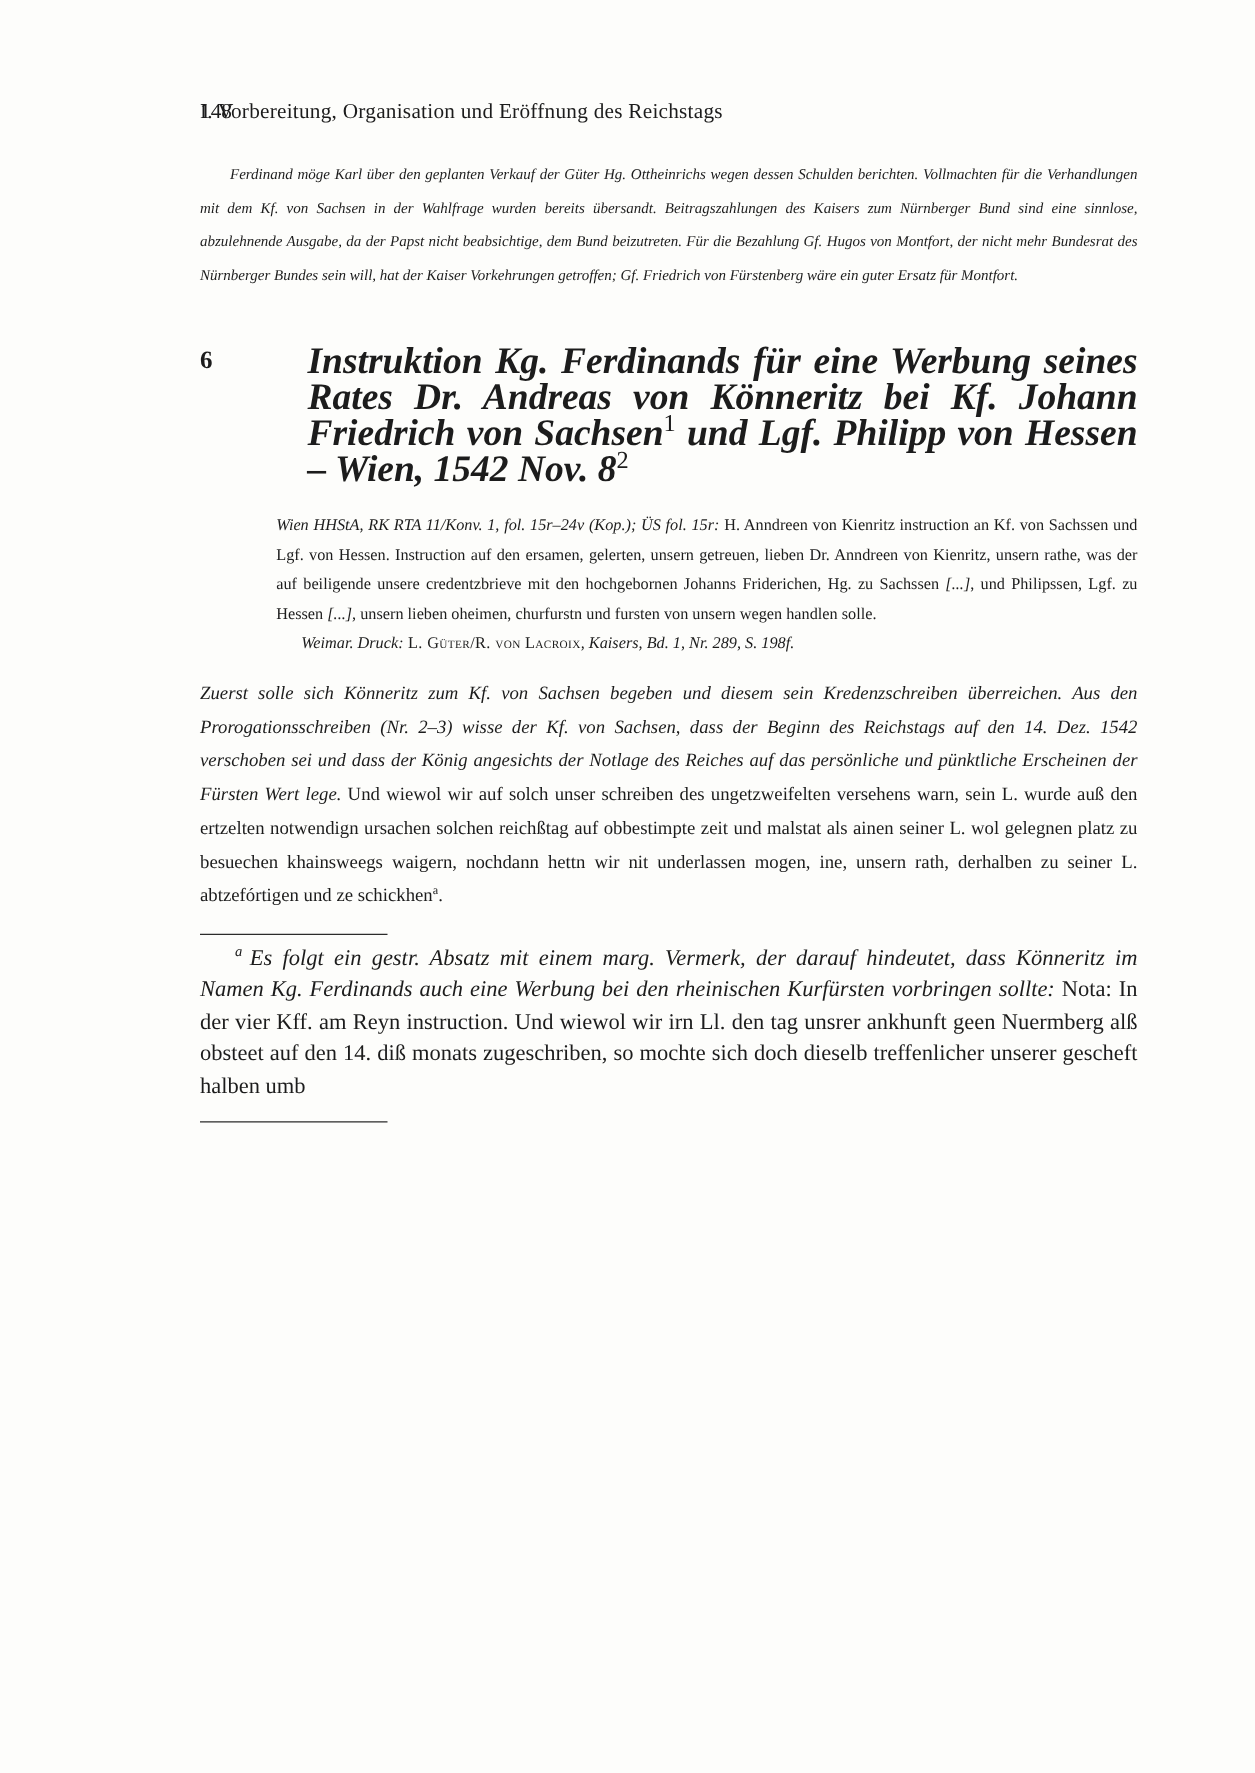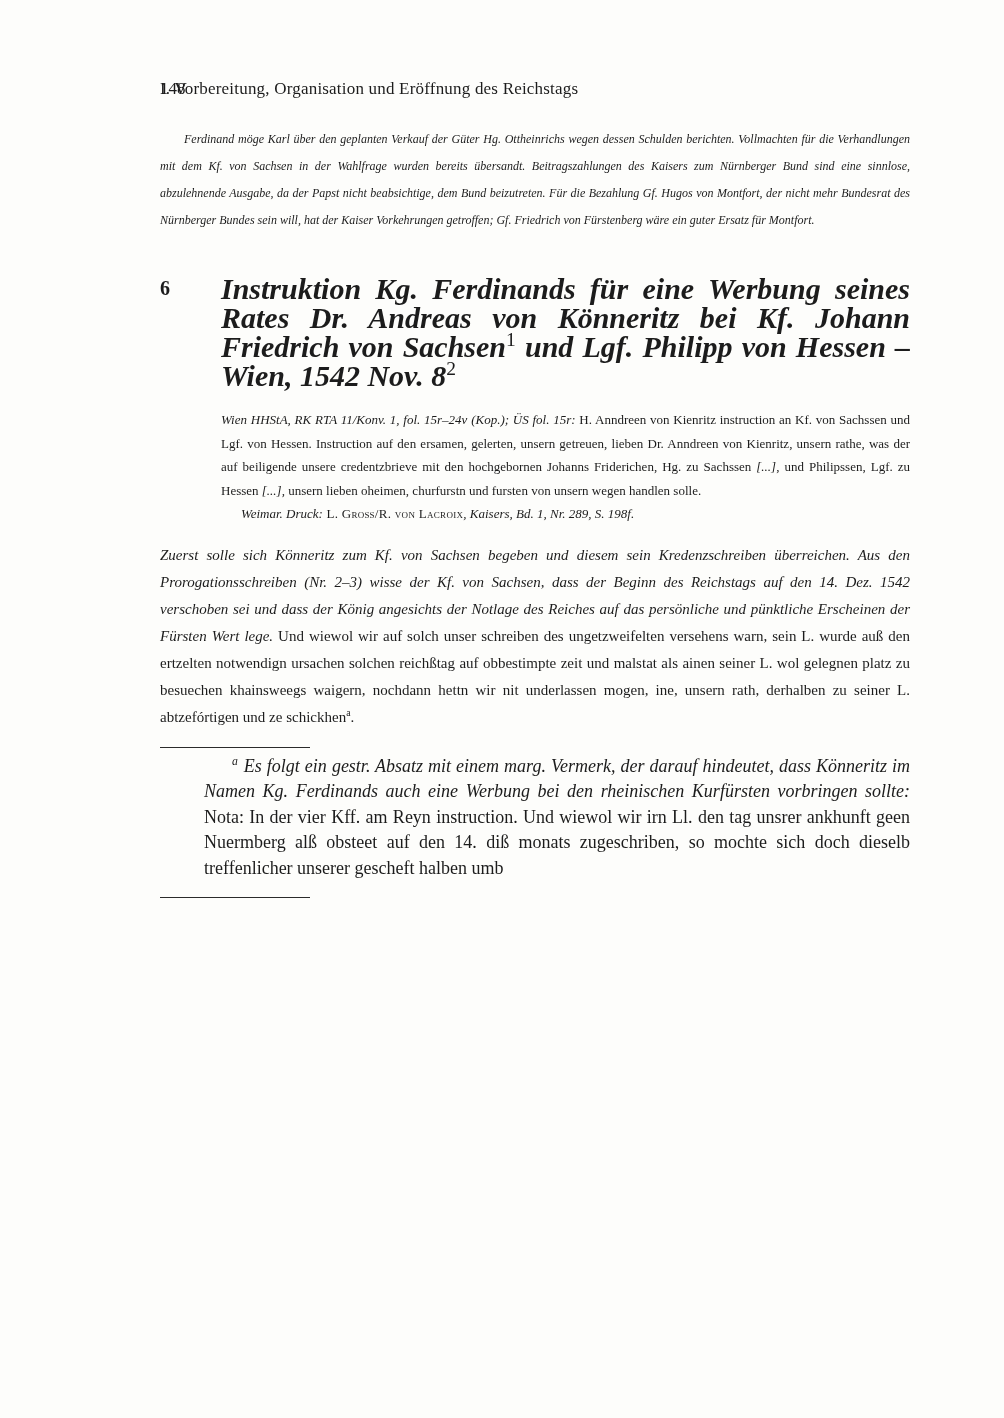--- a/index.html
+++ b/index.html
@@ -47,21 +47,21 @@
     
     .entry-head {
       position: relative;
       margin-top: 40px;
       font-size: 20px;
       line-height: 29px;
       font-weight: bold;
       font-style: italic;
     }
     .entry-num { position: absolute; left: 0; top: 0; font-style: normal; }
-    .entry-title { margin-left: 61px; text-align: justify; hyphens: auto; }
+    .entry-title { margin-left: 86px; text-align: justify; hyphens: auto; }
     .entry-title .fn-ref { font-weight: normal; font-style: normal; }
 
     
     .source-block {
       margin-left: 61px;
       margin-top: 18px;
       font-size: 13px;
       line-height: 23.5px;
       text-align: justify;
       hyphens: auto;
@@ -84,21 +84,20 @@
       border: 0;
       border-top: 1.6px solid #2b2b2b;
     }
     .footnote {
       margin-top: 6px;
       font-size: 18px;
       line-height: 25.5px;
       text-align: justify;
       text-indent: 28px;
       hyphens: auto;
-      margin-left: 44px;
     }
     .footnote.numbered { font-style: italic; }
     .footnote .fn-ref { margin-right: 6px; }
   </style>
 </head>
 <body>
 
 <div class="page">
   <div class="content">
 
@@ -109,21 +108,21 @@
 
     <p class="summary">Ferdinand möge Karl über den geplanten Verkauf der Güter Hg. Ottheinrichs wegen dessen Schulden berichten. Vollmachten für die Verhandlungen mit dem Kf. von Sachsen in der Wahlfrage wurden bereits übersandt. Beitragszahlungen des Kaisers zum Nürnberger Bund sind eine sinnlose, abzulehnende Ausgabe, da der Papst nicht beabsichtige, dem Bund beizutreten. Für die Bezahlung Gf. Hugos von Montfort, der nicht mehr Bundesrat des Nürnberger Bundes sein will, hat der Kaiser Vorkehrungen getroffen; Gf. Friedrich von Fürstenberg wäre ein guter Ersatz für Montfort.</p>
 
     <div class="entry-head">
       <span class="entry-num">6</span>
       <h2 class="entry-title"><span>Instruktion Kg. Ferdinands für eine Werbung seines Rates Dr. Andreas von Könneritz bei Kf. Johann Friedrich von Sachsen</span><sup class="fn-ref">1</sup><span> und Lgf. Philipp von Hessen – Wien, 1542 Nov. 8</span><sup class="fn-ref">2</sup></h2>
     </div>
 
     <div class="source-block">
       <p class="source-note"><span class="it">Wien HHStA, RK RTA 11/Konv. 1, fol. 15r–24v (Kop.); ÜS fol. 15r:</span><span> H. Anndreen von Kienritz instruction an Kf. von Sachssen und Lgf. von Hessen. Instruction auf den ersamen, gelerten, unsern getreuen, lieben Dr. Anndreen von Kienritz, unsern rathe, was der auf beiligende unsere credentzbrieve mit den hochgebornen Johanns Friderichen, Hg. zu Sachssen </span><span class="it">[...]</span><span>, und Philipssen, Lgf. zu Hessen </span><span class="it">[...],</span><span> unsern lieben oheimen, churfurstn und fursten von unsern wegen handlen solle.</span></p>
-      <p class="print-line"><span class="it">Weimar. Druck:</span><span class="sc"> L. Groß/R. von Lacroix</span><span class="it">, Kaisers, Bd. 1, Nr. 289, S. 198f.</span></p>
+      <p class="print-line"><span class="it">Weimar. Druck:</span><span class="sc"> L. Güter/R. von Lacroix</span><span class="it">, Kaisers, Bd. 1, Nr. 289, S. 198f.</span></p>
     </div>
 
     <p class="body-text"><span class="it">Zuerst solle sich Könneritz zum Kf. von Sachsen begeben und diesem sein Kredenzschreiben überreichen. Aus den Prorogationsschreiben (Nr. 2–3) wisse der Kf. von Sachsen, dass der Beginn des Reichstags auf den 14. Dez. 1542 verschoben sei und dass der König angesichts der Notlage des Reiches auf das persönliche und pünktliche Erscheinen der Fürsten Wert lege.</span><span> Und wiewol wir auf solch unser schreiben des ungetzweifelten versehens warn, sein L. wurde auß den ertzelten notwendign ursachen solchen reichßtag auf obbestimpte zeit und malstat als ainen seiner L. wol gelegnen platz zu besuechen khainsweegs waigern, nochdann hettn wir nit underlassen mogen, ine, unsern rath, derhalben zu seiner L. abtzefórtigen und ze schickhen</span><sup class="fn-ref">a</sup><span>.</span></p>
 
     <hr class="fn-rule">
 
     <p class="footnote apparatus"><sup class="fn-ref it">a</sup><span class="it">Es folgt ein gestr. Absatz mit einem marg. Vermerk, der darauf hindeutet, dass Könneritz im Namen Kg. Ferdinands auch eine Werbung bei den rheinischen Kurfürsten vorbringen sollte:</span><span> Nota: In der vier Kff. am Reyn instruction. Und wiewol wir irn Ll. den tag unsrer ankhunft geen Nuermberg alß obsteet auf den 14. diß monats zugeschriben, so mochte sich doch dieselb treffenlicher unserer gescheft halben umb</span></p>
 
     <hr class="fn-rule">
 

